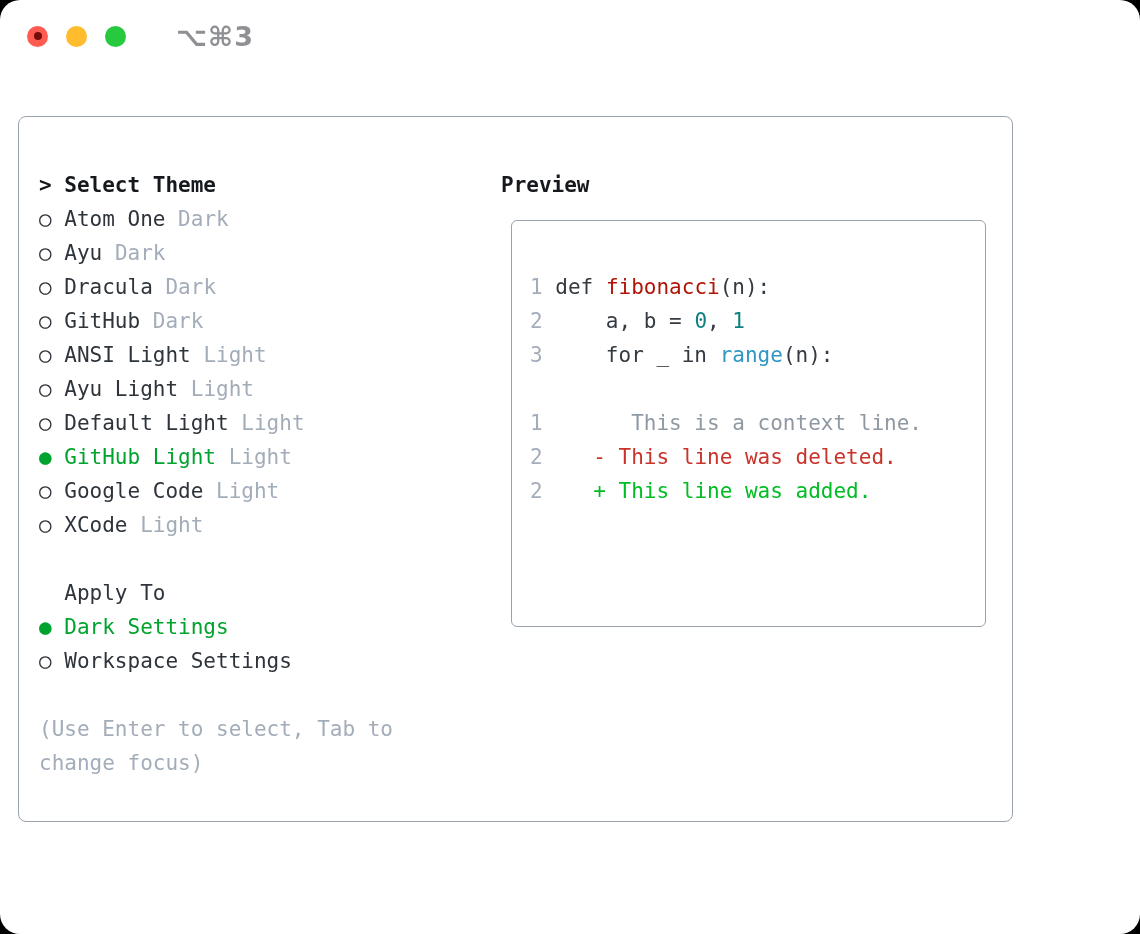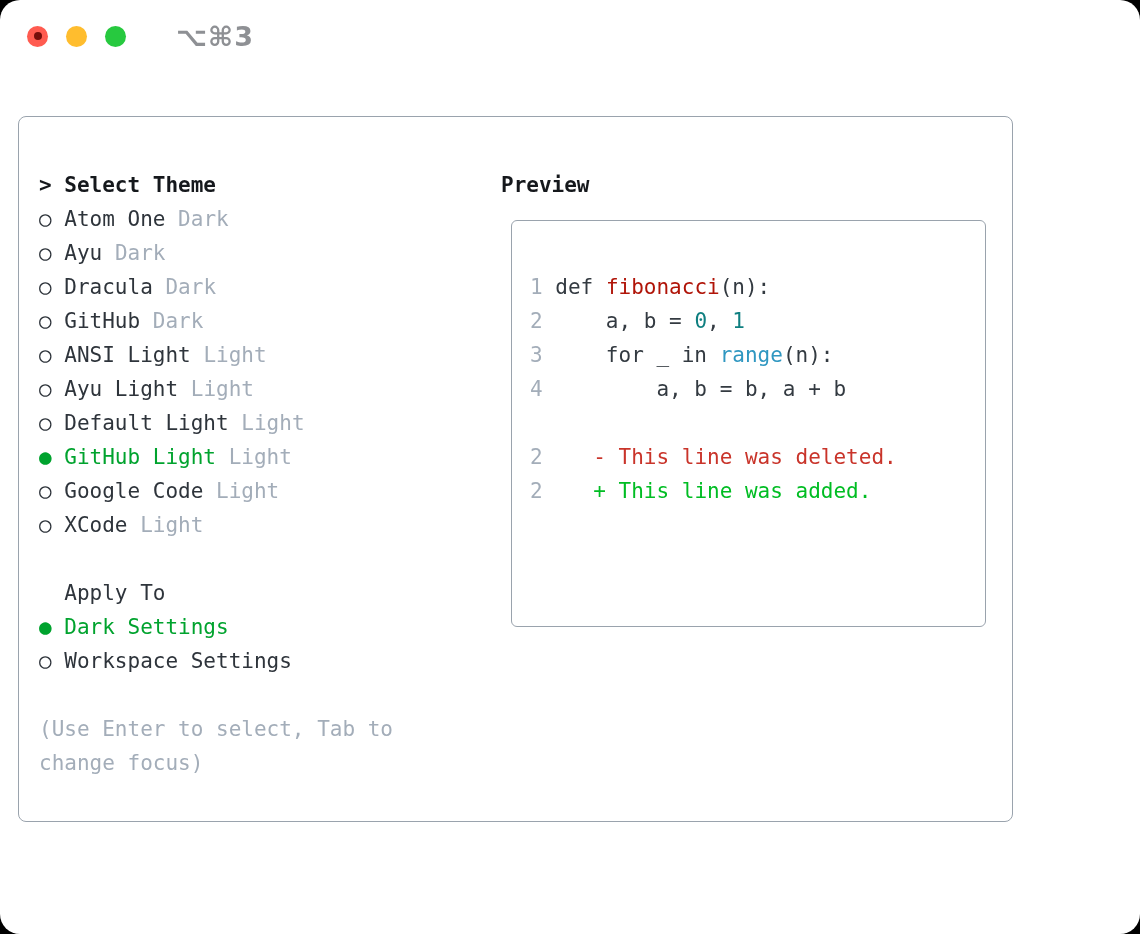--- a/index.html
+++ b/index.html
@@ -115,21 +115,21 @@
         <div class="row"></div>
         <div class="row"><span class="tk-help">(Use Enter to select, Tab to</span></div>
         <div class="row"><span class="tk-help">change focus)</span></div>
       </div>
     <div class="preview-title">Preview</div>
     <div class="preview-box">
       <div class="code-stack">
           <div class="code-line"><span class="tk-ln">1</span><span class="tk-pl"> def </span><span class="tk-fn">fibonacci</span><span class="tk-pl">(n):</span></div>
           <div class="code-line"><span class="tk-ln">2</span><span class="tk-pl">     a, b = </span><span class="tk-num">0</span><span class="tk-pl">, </span><span class="tk-num">1</span></div>
           <div class="code-line"><span class="tk-ln">3</span><span class="tk-pl">     for _ in </span><span class="tk-call">range</span><span class="tk-pl">(n):</span></div>
-          <div class="code-line"><span class="tk-ln">4</span><span class="tk-pl">         a, b = b, a + b</span></div>
           <div class="code-line"></div>
+          <div class="code-line"><span class="tk-ln">1</span><span class="tk-ctx">       This is a context line.</span></div>
           <div class="code-line"><span class="tk-ln">2</span><span class="tk-pl">    </span><span class="tk-del">- This line was deleted.</span></div>
           <div class="code-line"><span class="tk-ln">2</span><span class="tk-pl">    </span><span class="tk-add">+ This line was added.</span></div>
         </div>
     </div>
   </div>
 
 </div>
 
 </body></html>

